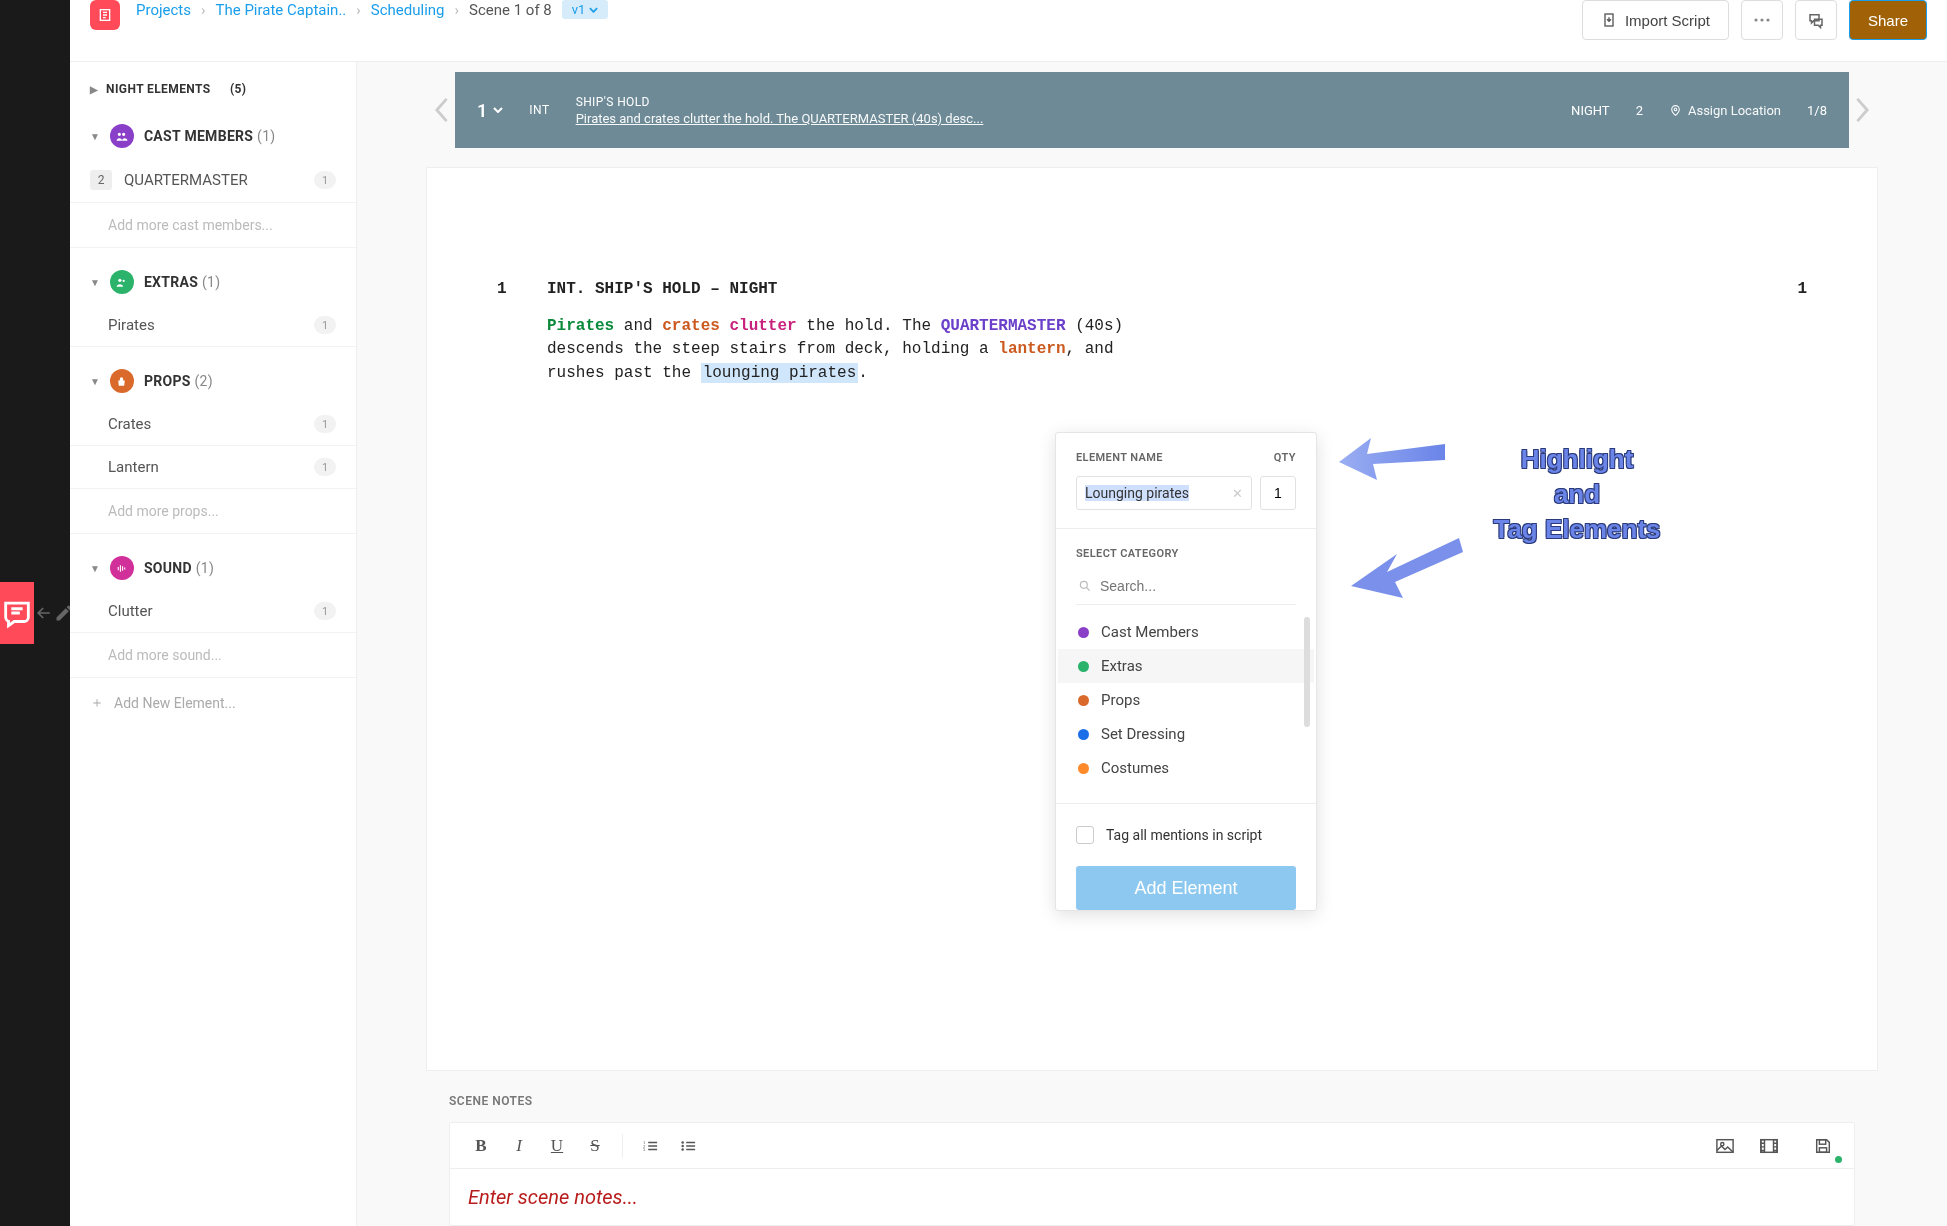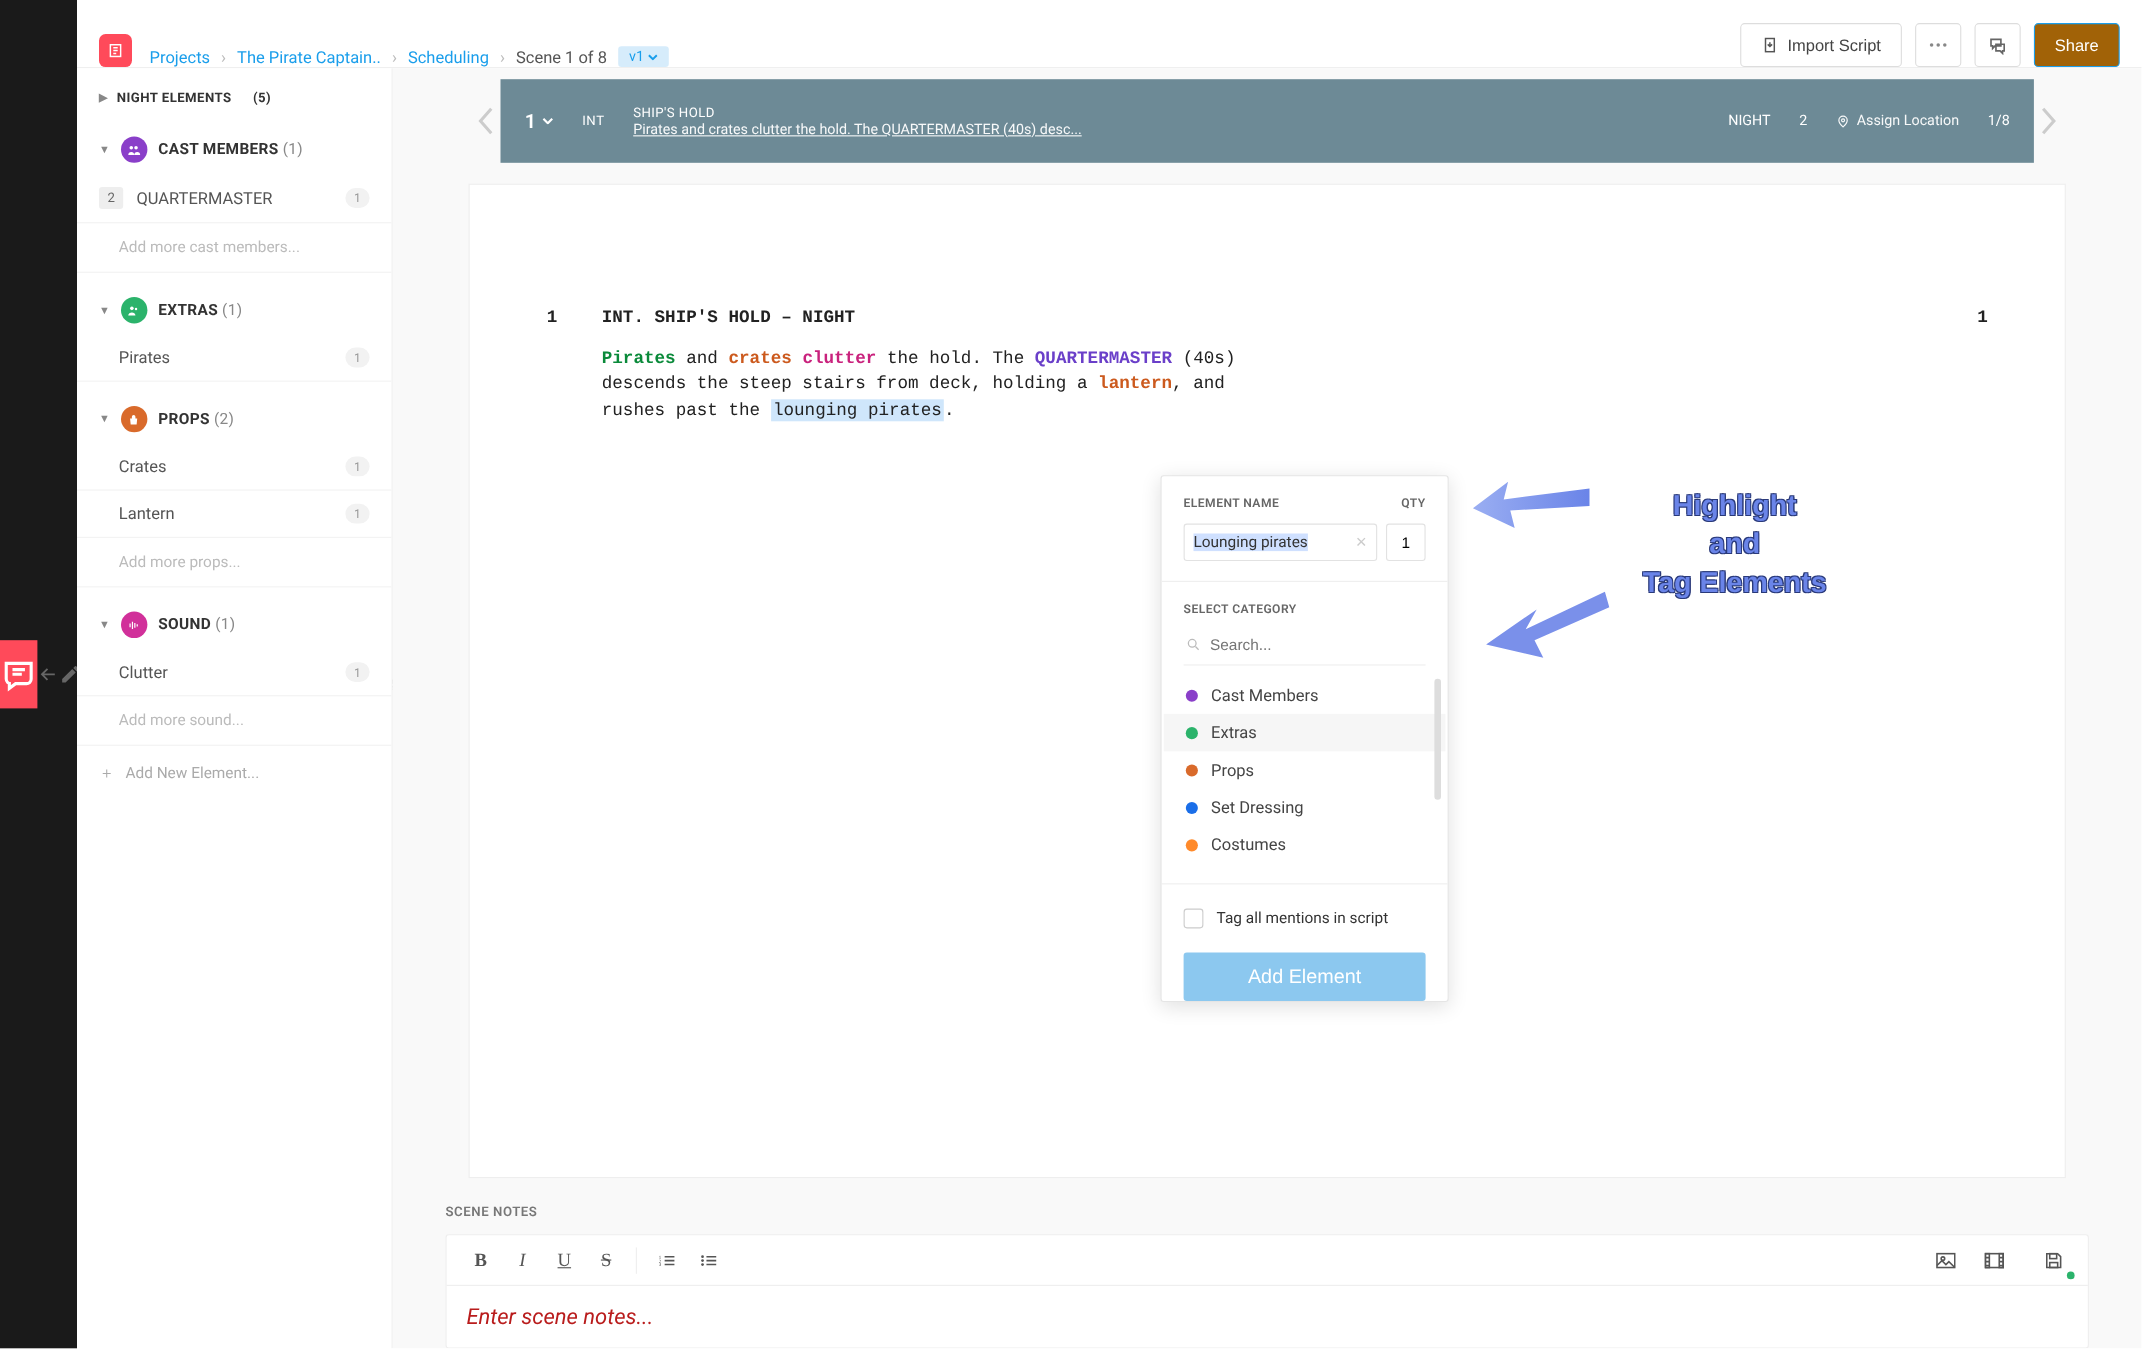--- a/index.html
+++ b/index.html
@@ -9,21 +9,21 @@
 .rail-logo{width:70px;height:62px;background:#ff4a5a;display:flex;align-items:center;justify-content:center}
 .rail-logo svg{width:34px;height:34px}
 .rail-item{width:70px;height:52px;display:flex;align-items:center;justify-content:center;color:#666;cursor:pointer}
 .rail-item svg{width:20px;height:20px}
 .rail-avatar{width:34px;height:34px;border-radius:4px;background:#444;background-image:radial-gradient(circle,#777,#333);margin-top:8px}
 .rail-spacer{flex:1}
 .rail-badge{width:34px;height:34px;border-radius:50%;background:#ff8a4a;color:#fff;display:flex;align-items:center;justify-content:center;font-size:12px;font-weight:600;margin-bottom:8px}
 .rail-credit{color:#666;font-size:16px;text-align:right;padding:6px 0 12px;line-height:1.3}
 .rail-credit span:last-child{text-decoration:underline}
 .main{flex:1;display:flex;flex-direction:column}
-.topbar{height:62px;border-bottom:1px solid #eee;display:flex;align-items:flex-end;padding:0 20px;gap:12px}
+.topbar{height:62px;border-bottom:1px solid #eee;display:flex;align-items:flex-start;padding:0 20px;gap:12px}
 .tb-icon{width:30px;height:30px;border-radius:6px;background:#ff4a5a;display:flex;align-items:center;justify-content:center;margin-right:4px}
 .tb-icon svg{width:16px;height:16px}
 .crumbs{display:flex;align-items:center;gap:10px;font-size:15px}
 .crumbs a{color:#1a9eeb;text-decoration:none;cursor:pointer}
 .crumbs .sep{color:#bbb}
 .crumbs .current{color:#555}
 .ver-pill{background:#d6ecfb;color:#1a9eeb;padding:2px 10px;border-radius:3px;font-size:13px;display:inline-flex;align-items:center;gap:4px}
 .tb-spacer{flex:1}
 .btn{height:40px;border:1px solid #ddd;background:#fff;border-radius:4px;padding:0 18px;display:inline-flex;align-items:center;gap:8px;font-size:15px;color:#444;cursor:pointer}
 .btn-icon{width:42px;padding:0;justify-content:center}
@@ -85,21 +85,21 @@
 .pop-scroll{position:absolute;right:-14px;top:2px;width:6px;height:110px;background:#ddd;border-radius:3px}
 .pop-cat{display:flex;align-items:center;gap:12px;padding:8px 2px;cursor:pointer;font-size:15px;color:#444}
 .pop-cat.sel{background:#f6f6f6;margin:0 -18px;padding-left:20px;padding-right:20px}
 .pop-cat .dot{width:11px;height:11px;border-radius:50%}
 .pop-check{display:flex;align-items:center;gap:12px;padding:22px 20px;border-top:1px solid #eee}
 .pop-check .box{width:18px;height:18px;border:1px solid #ccc;border-radius:3px}
 .pop-add{margin:0 20px 0;height:44px;background:#8cc8ef;color:#fff;border:none;border-radius:3px;font-size:18px;width:calc(100% - 40px);cursor:pointer}
 .annot{position:absolute;top:380px;left:1000px;width:320px;z-index:15;pointer-events:none}
 .annot-text{font-family:Arial,sans-serif;font-size:26px;font-weight:800;color:#6a84e8;text-align:center;line-height:1.35;text-shadow:1px 1px 0 #2a3a7a,-1px 1px 0 #2a3a7a,1px -1px 0 #2a3a7a,-1px -1px 0 #2a3a7a}
 .annot svg{position:absolute}
-.notes{margin:24px 48px 0}
+.notes{margin:24px 92px 0}
 .notes-h{font-size:12px;font-weight:600;letter-spacing:.5px;color:#777;margin-bottom:14px}
 .notes-box{background:#fff;border:1px solid #eee;border-radius:3px}
 .nb-tb{display:flex;align-items:center;height:46px;border-bottom:1px solid #eee;padding:0 14px;gap:4px}
 .nb-btn{width:34px;height:30px;display:inline-flex;align-items:center;justify-content:center;color:#555;cursor:pointer;font-family:Georgia,serif;font-size:17px}
 .nb-sep{width:1px;height:24px;background:#eee;margin:0 6px}
 .nb-right{margin-left:auto;display:flex;gap:10px;align-items:center}
 .nb-ph{padding:16px 18px;color:#b91c1c;font-style:italic;font-size:20px}
 .save-ic{position:relative}
 .save-ic::after{content:"";position:absolute;right:-2px;bottom:-2px;width:7px;height:7px;background:#2bb36b;border-radius:50%}
 </style>

